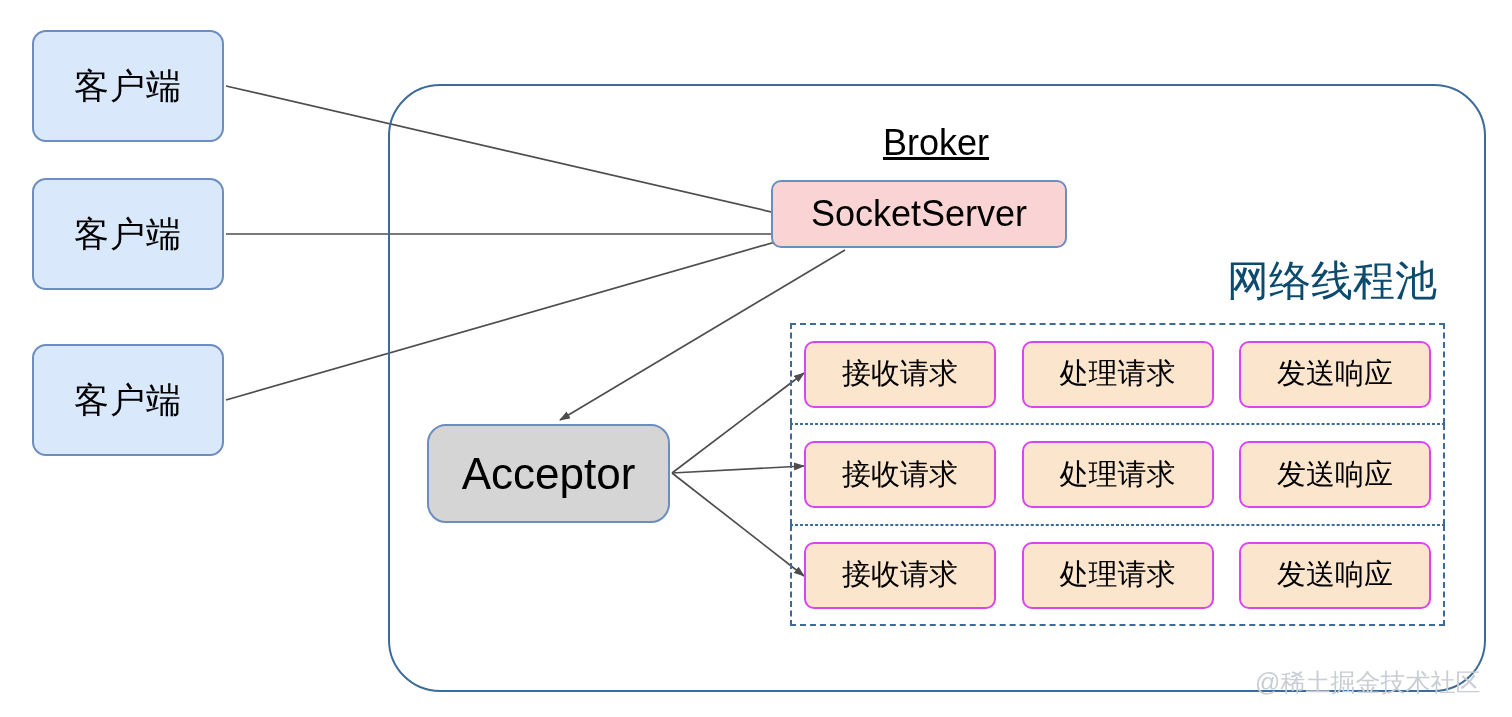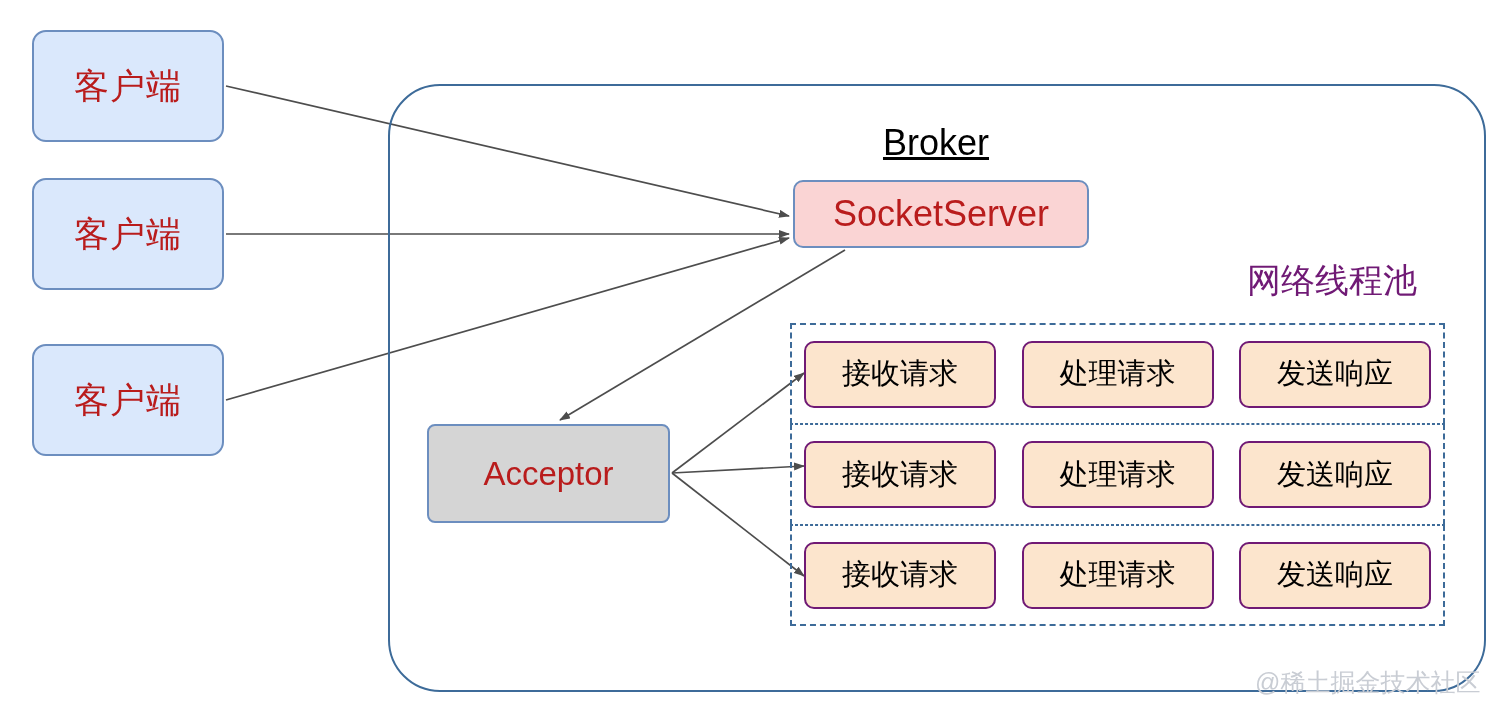--- a/index.html
+++ b/index.html
@@ -23,21 +23,21 @@
     height: 717px;
   }
 
   .node {
     position: absolute;
     box-sizing: border-box;
     display: flex;
     align-items: center;
     justify-content: center;
     text-align: center;
-    color: #b91c1c;
+    color: #000000;
     white-space: nowrap;
   }
 
   
   .client {
     width: 192px;
     height: 112px;
     border: 2px solid #6c8ebf;
     border-radius: 14px;
     background: #dae8fc;
@@ -66,51 +66,51 @@
     top: 120px;
     width: 152px;
     height: 46px;
     font-size: 36px;
     color: #000;
     text-decoration: underline;
   }
 
   
   #socket-server {
-    left: 793px;
+    left: 771px;
     top: 180px;
     width: 296px;
     height: 68px;
     border: 2px solid #6c8ebf;
     border-radius: 10px;
     background: #fad4d4;
     font-size: 36px;
   }
 
   
   #acceptor {
     left: 427px;
     top: 424px;
     width: 243px;
     height: 99px;
     border: 2px solid #6c8ebf;
-    border-radius: 8px;
+    border-radius: 19px;
     background: #d5d5d5;
-    font-size: 33px;
+    font-size: 44px;
   }
 
   
   #pool-title {
     position: absolute;
     left: 1226px;
     top: 258px;
     width: 212px;
     height: 46px;
-    font-size: 34px;
-    color: #701a75;
+    font-size: 42px;
+    color: #0c4a6e;
   }
   #thread-pool {
     position: absolute;
     left: 790px;
     top: 323px;
     width: 655px;
     height: 303px;
   }
   .thread-row {
     position: absolute;
@@ -126,21 +126,21 @@
   }
   .thread-row.r1 { top: 0px;   border-bottom-width: 1px; }
   .thread-row.r2 { top: 101px; border-top-width: 1px; border-bottom-width: 1px; }
   .thread-row.r3 { top: 202px; border-top-width: 1px; }
 
   .stage {
     position: relative;
     width: 192px;
     height: 67px;
     box-sizing: border-box;
-    border: 2px solid #701a75;
+    border: 2px solid #d946ef;
     border-radius: 10px;
     background: #fce5cd;
     display: flex;
     align-items: center;
     justify-content: center;
     font-size: 29px;
     color: #000;
     white-space: nowrap;
   }
 

